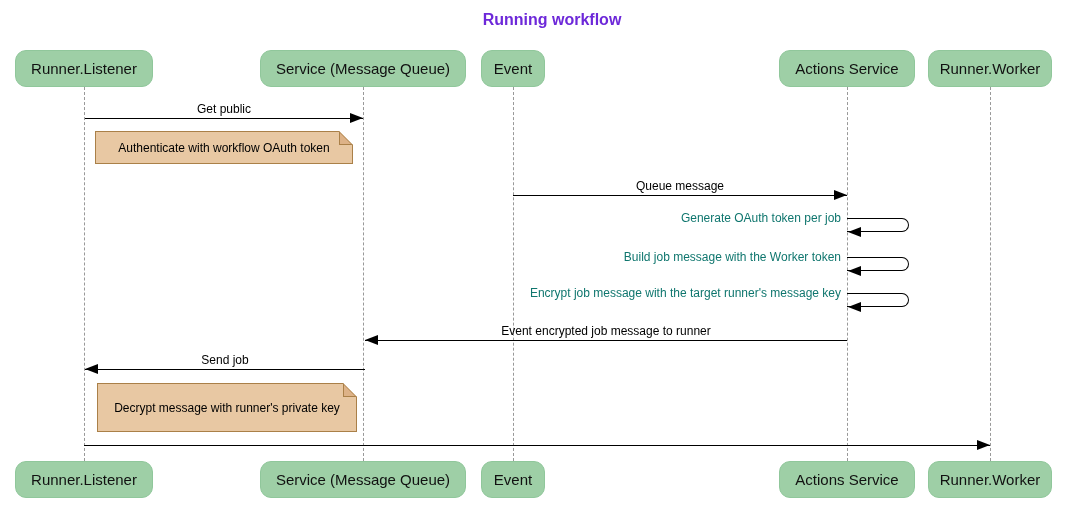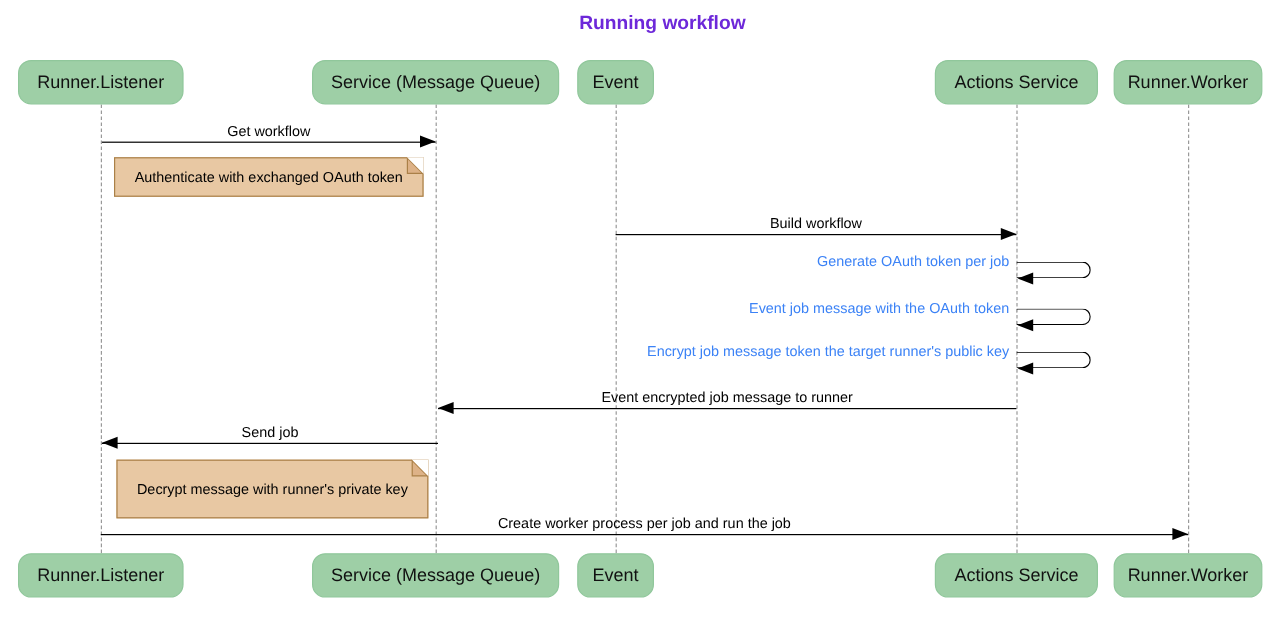--- a/index.html
+++ b/index.html
@@ -90,21 +90,21 @@
     border-radius: 0 9px 9px 0;
   }
 
   .self-label {
     position: absolute;
     right: 231px;
     font-size: 12px;
     line-height: 14px;
     white-space: nowrap;
     text-align: right;
-    color: #3b82f6;
+    color: #0f766e;
   }
 
   .note {
     position: absolute;
     background: #e8c8a3;
     border: 1px solid #aa8048;
     box-sizing: border-box;
     display: flex;
     align-items: center;
     justify-content: center;
@@ -148,63 +148,62 @@
   <div class="lifeline" style="left:513px"></div>
   <div class="lifeline" style="left:847px"></div>
   <div class="lifeline" style="left:990px"></div>
 
   <div class="actor" style="left:15px;  top:50px; width:138px">Runner.Listener</div>
   <div class="actor" style="left:260px; top:50px; width:206px">Service (Message Queue)</div>
   <div class="actor" style="left:481px; top:50px; width:64px">Event</div>
   <div class="actor" style="left:779px; top:50px; width:136px">Actions Service</div>
   <div class="actor" style="left:928px; top:50px; width:124px">Runner.Worker</div>
 
-  <div class="msg-label" style="left:224px; top:102px">Get workflow</div>
+  <div class="msg-label" style="left:224px; top:102px">Get public</div>
   <div class="msg-line" style="left:85px; top:118px; width:278px"></div>
   <div class="arrow-right" style="left:350px; top:113px"></div>
 
   <div class="note" style="left:95px; top:131px; width:258px; height:33px">
-    <span>Authenticate with exchanged OAuth token</span>
+    <span>Authenticate with workflow OAuth token</span>
     <span class="fold-cut"></span>
     <span class="fold-border"></span>
     <span class="fold-fill"></span>
   </div>
 
-  <div class="msg-label" style="left:680px; top:179px">Build workflow</div>
+  <div class="msg-label" style="left:680px; top:179px">Queue message</div>
   <div class="msg-line" style="left:513px; top:195px; width:334px"></div>
   <div class="arrow-right" style="left:834px; top:190px"></div>
 
   <div class="self-label" style="top:211px">Generate OAuth token per job</div>
   <div class="self-loop" style="top:218px"></div>
   <div class="arrow-left" style="left:848px; top:227px"></div>
 
-  <div class="self-label" style="top:250px">Event job message with the OAuth token</div>
+  <div class="self-label" style="top:250px">Build job message with the Worker token</div>
   <div class="self-loop" style="top:257px"></div>
   <div class="arrow-left" style="left:848px; top:266px"></div>
 
-  <div class="self-label" style="top:286px">Encrypt job message token the target runner's public key</div>
+  <div class="self-label" style="top:286px">Encrypt job message with the target runner's message key</div>
   <div class="self-loop" style="top:293px"></div>
   <div class="arrow-left" style="left:848px; top:302px"></div>
 
   <div class="msg-label" style="left:606px; top:324px">Event encrypted job message to runner</div>
   <div class="msg-line" style="left:365px; top:340px; width:482px"></div>
   <div class="arrow-left" style="left:365px; top:335px"></div>
 
   <div class="msg-label" style="left:225px; top:353px">Send job</div>
   <div class="msg-line" style="left:85px; top:369px; width:280px"></div>
   <div class="arrow-left" style="left:85px; top:364px"></div>
 
   <div class="note" style="left:97px; top:383px; width:260px; height:49px">
     <span>Decrypt message with runner's private key</span>
     <span class="fold-cut"></span>
     <span class="fold-border"></span>
     <span class="fold-fill"></span>
   </div>
 
-  <div class="msg-label" style="left:537px; top:429px">Create worker process per job and run the job</div>
   <div class="msg-line" style="left:84px; top:445px; width:906px"></div>
   <div class="arrow-right" style="left:977px; top:440px"></div>
 
   <div class="actor" style="left:15px;  top:461px; width:138px">Runner.Listener</div>
   <div class="actor" style="left:260px; top:461px; width:206px">Service (Message Queue)</div>
   <div class="actor" style="left:481px; top:461px; width:64px">Event</div>
   <div class="actor" style="left:779px; top:461px; width:136px">Actions Service</div>
   <div class="actor" style="left:928px; top:461px; width:124px">Runner.Worker</div>
 
 </div>

